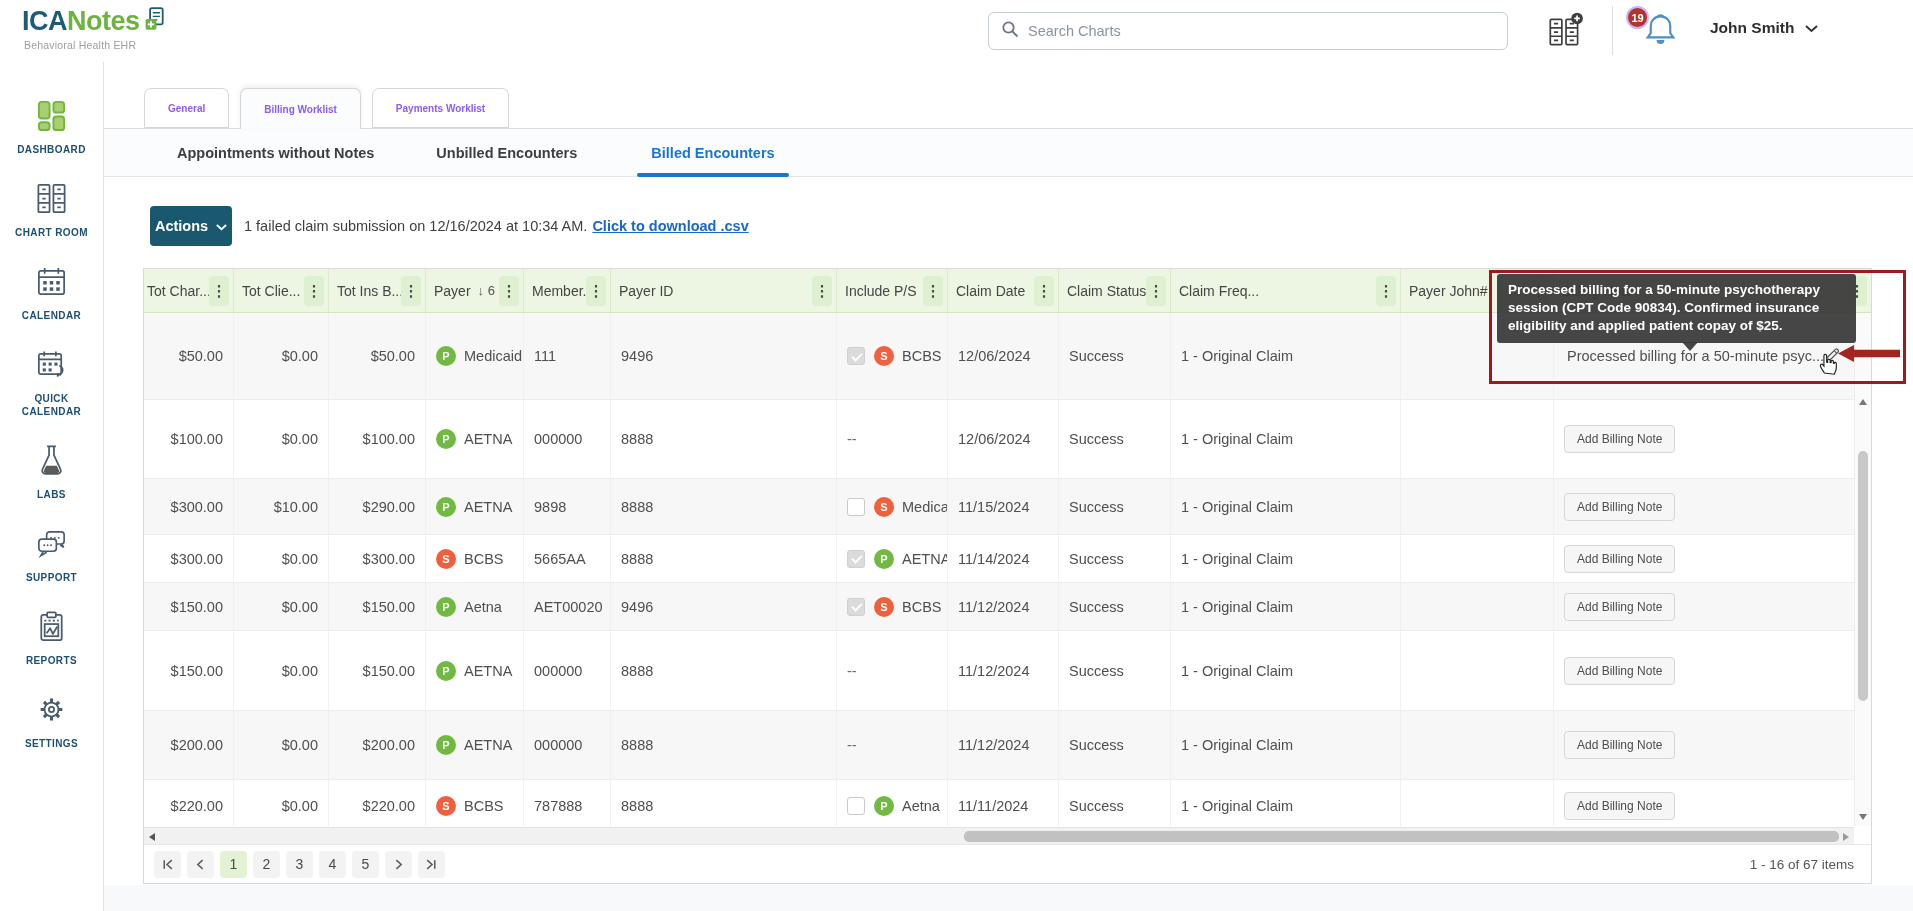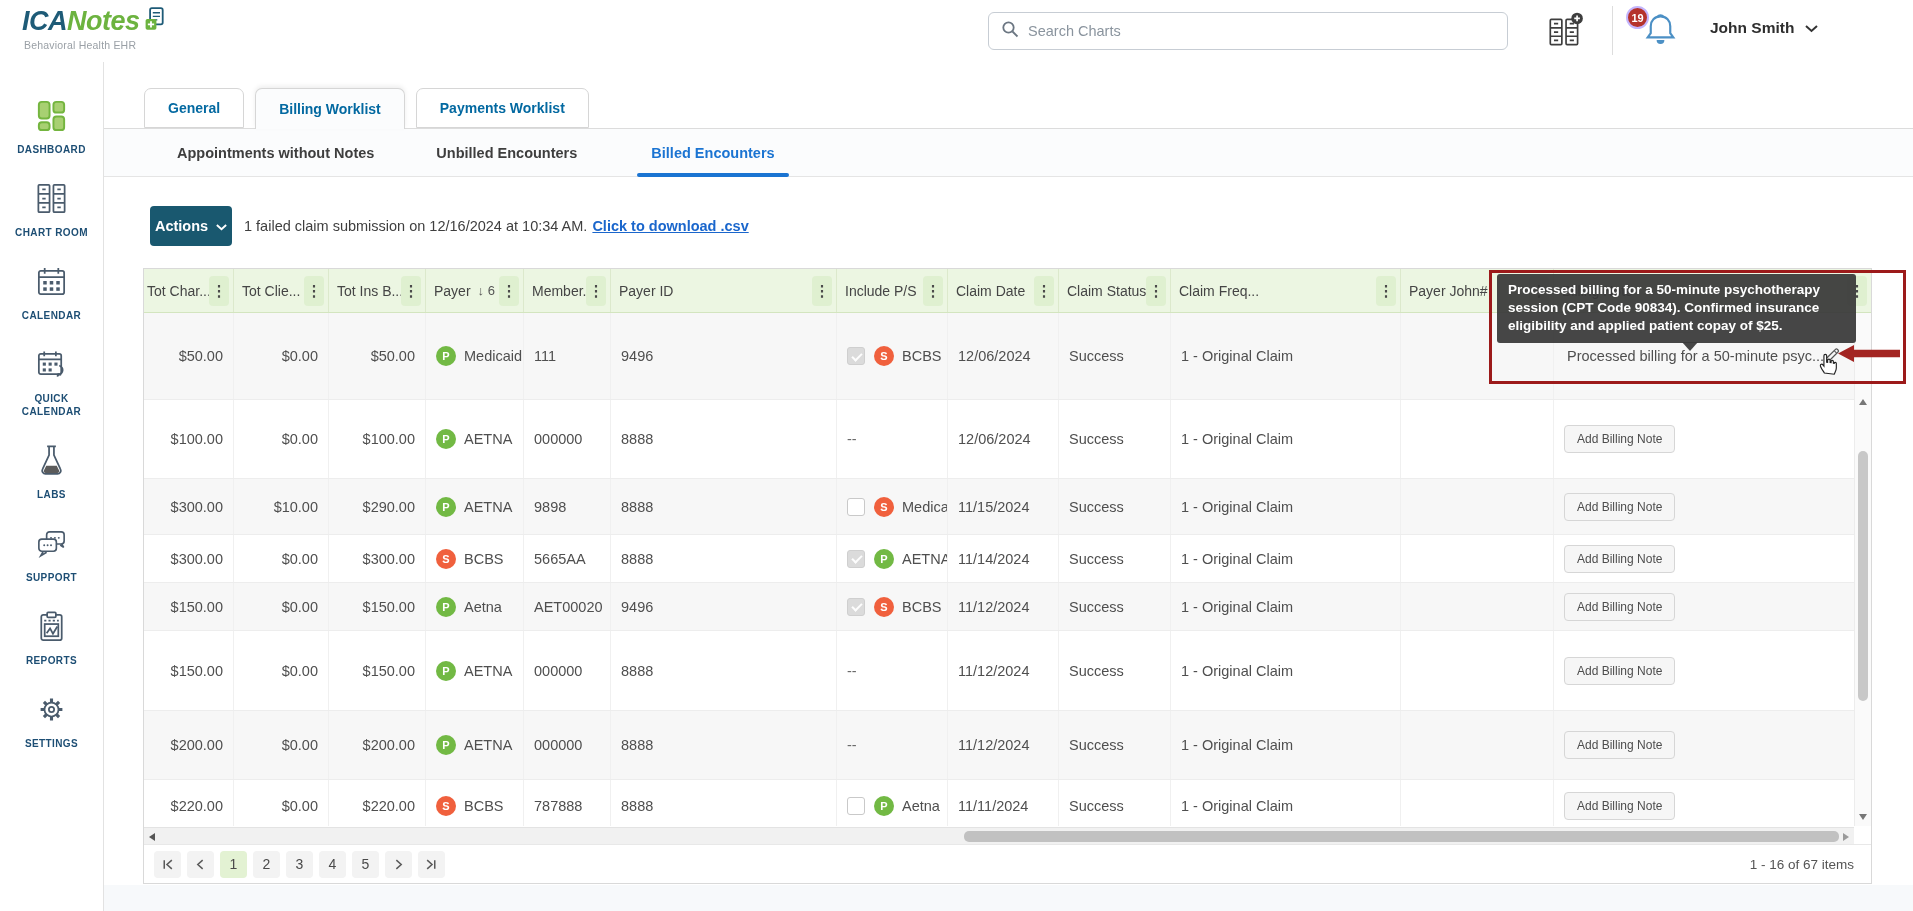--- a/index.html
+++ b/index.html
@@ -2,42 +2,42 @@
 <html><head>
 <meta charset="utf-8">
 <style>
   * { box-sizing: border-box; margin: 0; padding: 0; }
   html,body { width:1913px; height:911px; font-family:"Liberation Sans",sans-serif; background:#fff; overflow:hidden; }
   .stage { position:absolute; inset:0; width:1913px; height:911px; background:#fff; }
 
   
   .topbar { position:absolute; top:0; left:0; width:1913px; height:62px; background:#fff; z-index:5; }
   .logo { position:absolute; left:22px; top:7px; cursor:pointer; }
-  .logo-line { display:flex; align-items:flex-start; font-size:27px; font-weight:800; letter-spacing:-0.5px; line-height:28px;font-style:italic; }
+  .logo-line { display:flex; align-items:flex-start; font-size:27px; font-weight:800; letter-spacing:-0.5px; line-height:28px; }
   .logo-ica { color:#1E5B77; } .logo-notes { color:#6CB33F; }
   .logo-doc { margin-left:2px; margin-top:-2px; }
   .tagline { font-size:10.5px; color:#9AA0A6; padding-left:2px; margin-top:1px; letter-spacing:.2px; }
   .search { position:absolute; left:988px; top:12px; width:520px; height:38px; border:1px solid #C7CDD4; border-radius:6px; background:#fff; display:flex; align-items:center; padding:0 12px; gap:9px; }
   .search input { border:0; outline:0; flex:1; font-size:14.5px; color:#000000; font-family:inherit; background:transparent; }
   .search input::placeholder { color:#8A949E; }
   .cab-icon { position:absolute; left:1546px; top:10px; cursor:pointer; }
   .vdiv { position:absolute; left:1612px; top:6px; height:49px; border-left:1px solid #DDDDDD; }
   .bell-wrap { position:absolute; left:1642px; top:11px; cursor:pointer; }
   .nbadge { position:absolute; left:-16px; top:-5px; width:23px; height:23px; background:#B5332C; border:2px solid #c4b5fd; border-radius:50%; color:#fff; font-size:11px; font-weight:700; display:flex; align-items:center; justify-content:center; }
   .user { position:absolute; left:1710px; top:19px; display:flex; align-items:center; gap:11px; font-size:15.5px; font-weight:700; color:#2E2E2E; cursor:pointer; }
 
   
   .sidebar { position:absolute; top:62px; left:0; width:104px; bottom:0; background:#fff; border-right:1px solid #E2E2E2; display:flex; flex-direction:column; align-items:flex-end; padding-top:36px; gap:25px; z-index:4; }
   .side-item { display:flex; flex-direction:column; align-items:center; gap:6px; cursor:pointer; width:100%; }
   .side-label { font-size:10px; font-weight:700; color:#1D4E74; letter-spacing:.4px; text-align:center; line-height:13px; padding:0 4px; }
 
   
   .tabline { position:absolute; left:104px; right:0; top:128px; border-top:1px solid #DCDCDC; z-index:1; }
   .tabs { position:absolute; left:144px; top:88px; height:41px; display:flex; gap:11px; z-index:3; }
-  .tab { height:40px; padding:0 23px; display:flex; align-items:center; border:1px solid #D6D6D6; border-radius:7px 7px 0 0; background:#fff; font-size:14px; font-weight:700; color:#0369a1; cursor:pointer; }
+  .tab { height:40px; padding:0 23px; display:flex; align-items:center; border:1px solid #D6D6D6; border-radius:7px 7px 0 0; background:#fff; font-size:10px; font-weight:700; color:#8b5cf6; cursor:pointer; }
   .tab.active { background:#FBFCFD; height:41px; border-bottom:none; box-shadow:0 -2px 5px rgba(0,0,0,.07); }
   .subtabs { position:absolute; left:104px; right:0; top:129px; height:48px; background:#FBFCFD; border-bottom:1px solid #E5E5E5; display:flex; align-items:center; padding-left:71px; gap:58px; z-index:0; }
   .subtab { font-size:14.5px; font-weight:700; color:#3E3E3E; height:100%; display:flex; align-items:center; position:relative; padding:0 2px; cursor:pointer; }
   .subtab.active { color:#1B74D2; padding:0 14px; }
   .subtab.active::after { content:""; position:absolute; left:0; right:0; bottom:-1px; height:4px; background:#1B74D2; border-radius:2px; }
 
   
   .actions-btn { position:absolute; left:150px; top:206px; width:82px; height:40px; background:#19586F; color:#fff; border:none; border-radius:4px; font-size:14.5px; font-weight:700; font-family:inherit; display:flex; align-items:center; justify-content:center; gap:8px; cursor:pointer; z-index:2; }
   .failmsg { position:absolute; left:244px; top:206px; height:40px; display:flex; align-items:center; font-size:14.5px; color:#3F3F3F; gap:5px; z-index:2; }
   .dl-link { color:#1A66CC; font-weight:700; text-decoration:underline; cursor:pointer; }

